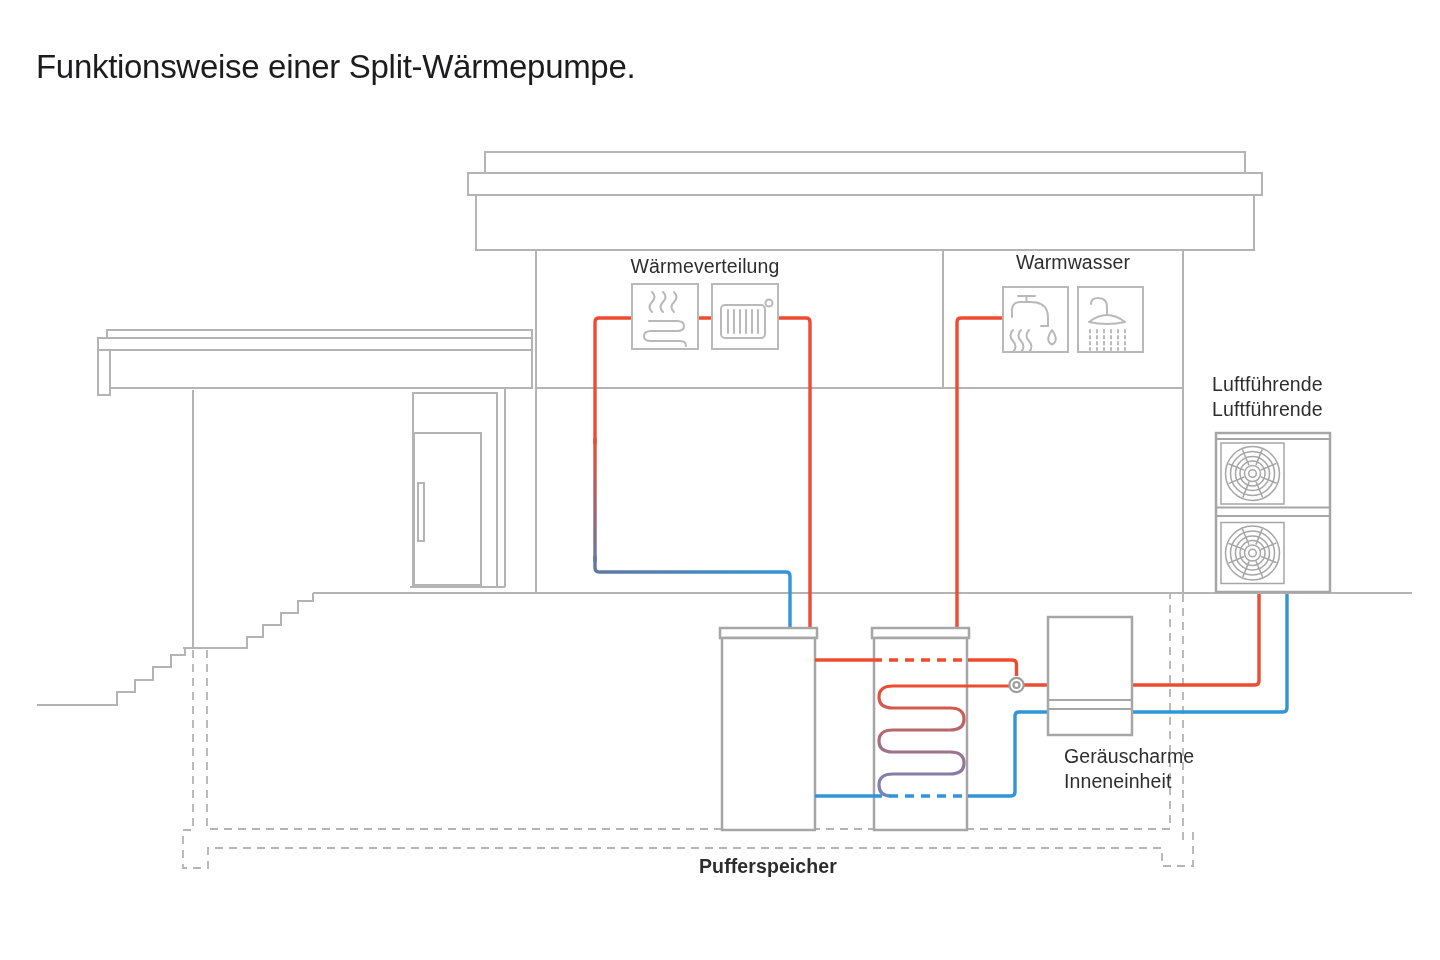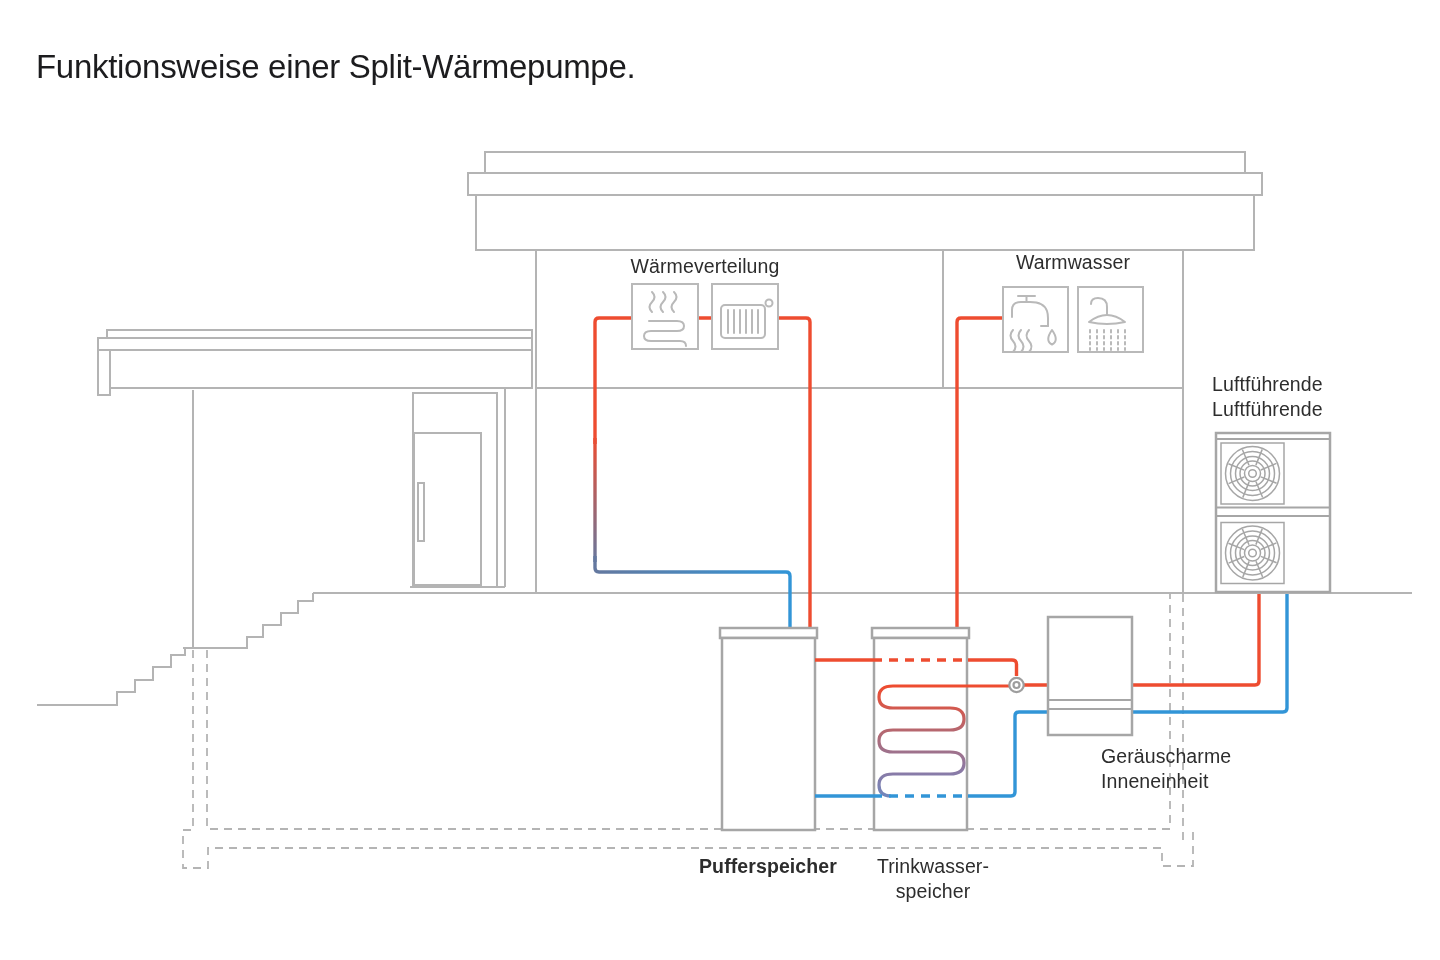--- a/index.html
+++ b/index.html
@@ -227,25 +227,21 @@
 
 <div class="lbl center" style="left:605px; top:254px; width:200px;">Wärmeverteilung</div>
 
 <div class="lbl center" style="left:973px; top:250px; width:200px;">Warmwasser</div>
 
 <div class="lbl" style="left:1212px; top:364px;margin-top:8px;">
   <span>Luftführende</span>
   <span>Luftführende</span>
 </div>
 
-<div class="lbl" style="left:1101px; top:744px;">
+<div class="lbl" style="left:1064px; top:744px;">
   <span>Geräuscharme</span>
   <span>Inneneinheit</span>
 </div>
 
 <div class="lbl center" style="left:668px; top:854px; width:200px;font-weight:bold;">Pufferspeicher</div>
 
-<div class="lbl center" style="left:833px; top:854px; width:200px;">
-  <span>Trinkwasser-</span>
-  <span>speicher</span>
+
 </div>
 
-</div>
-
 </body></html>

